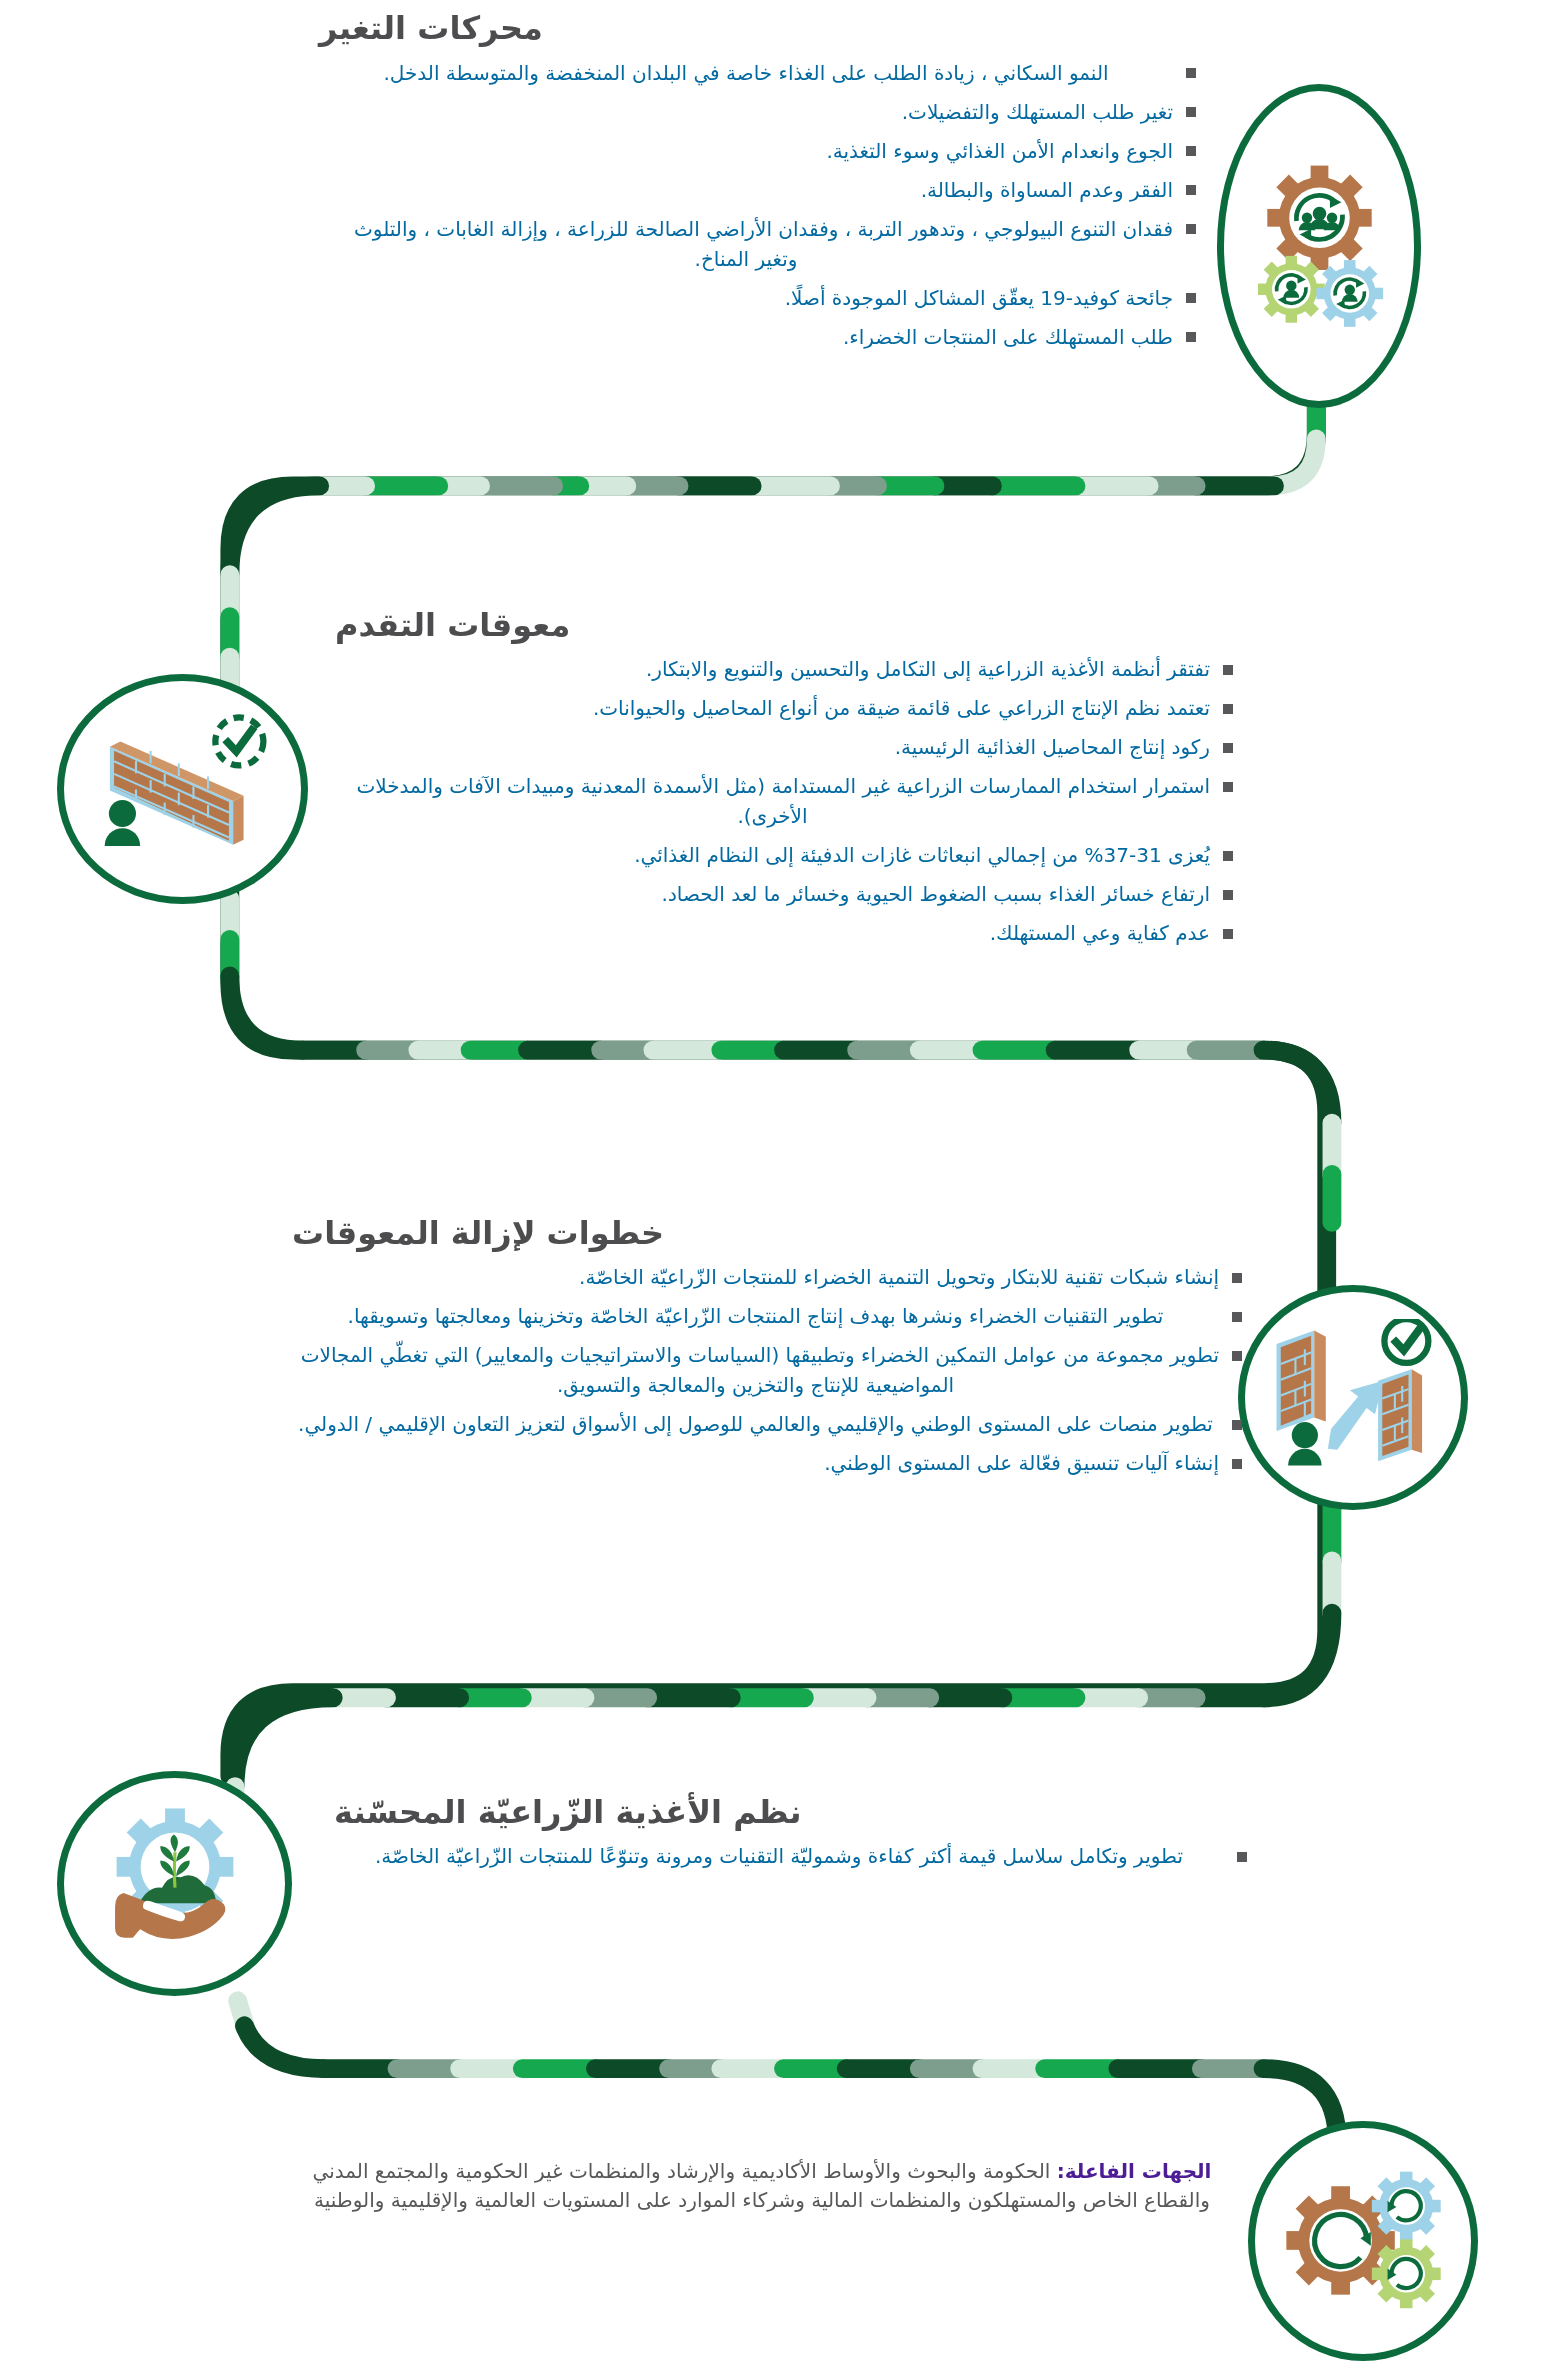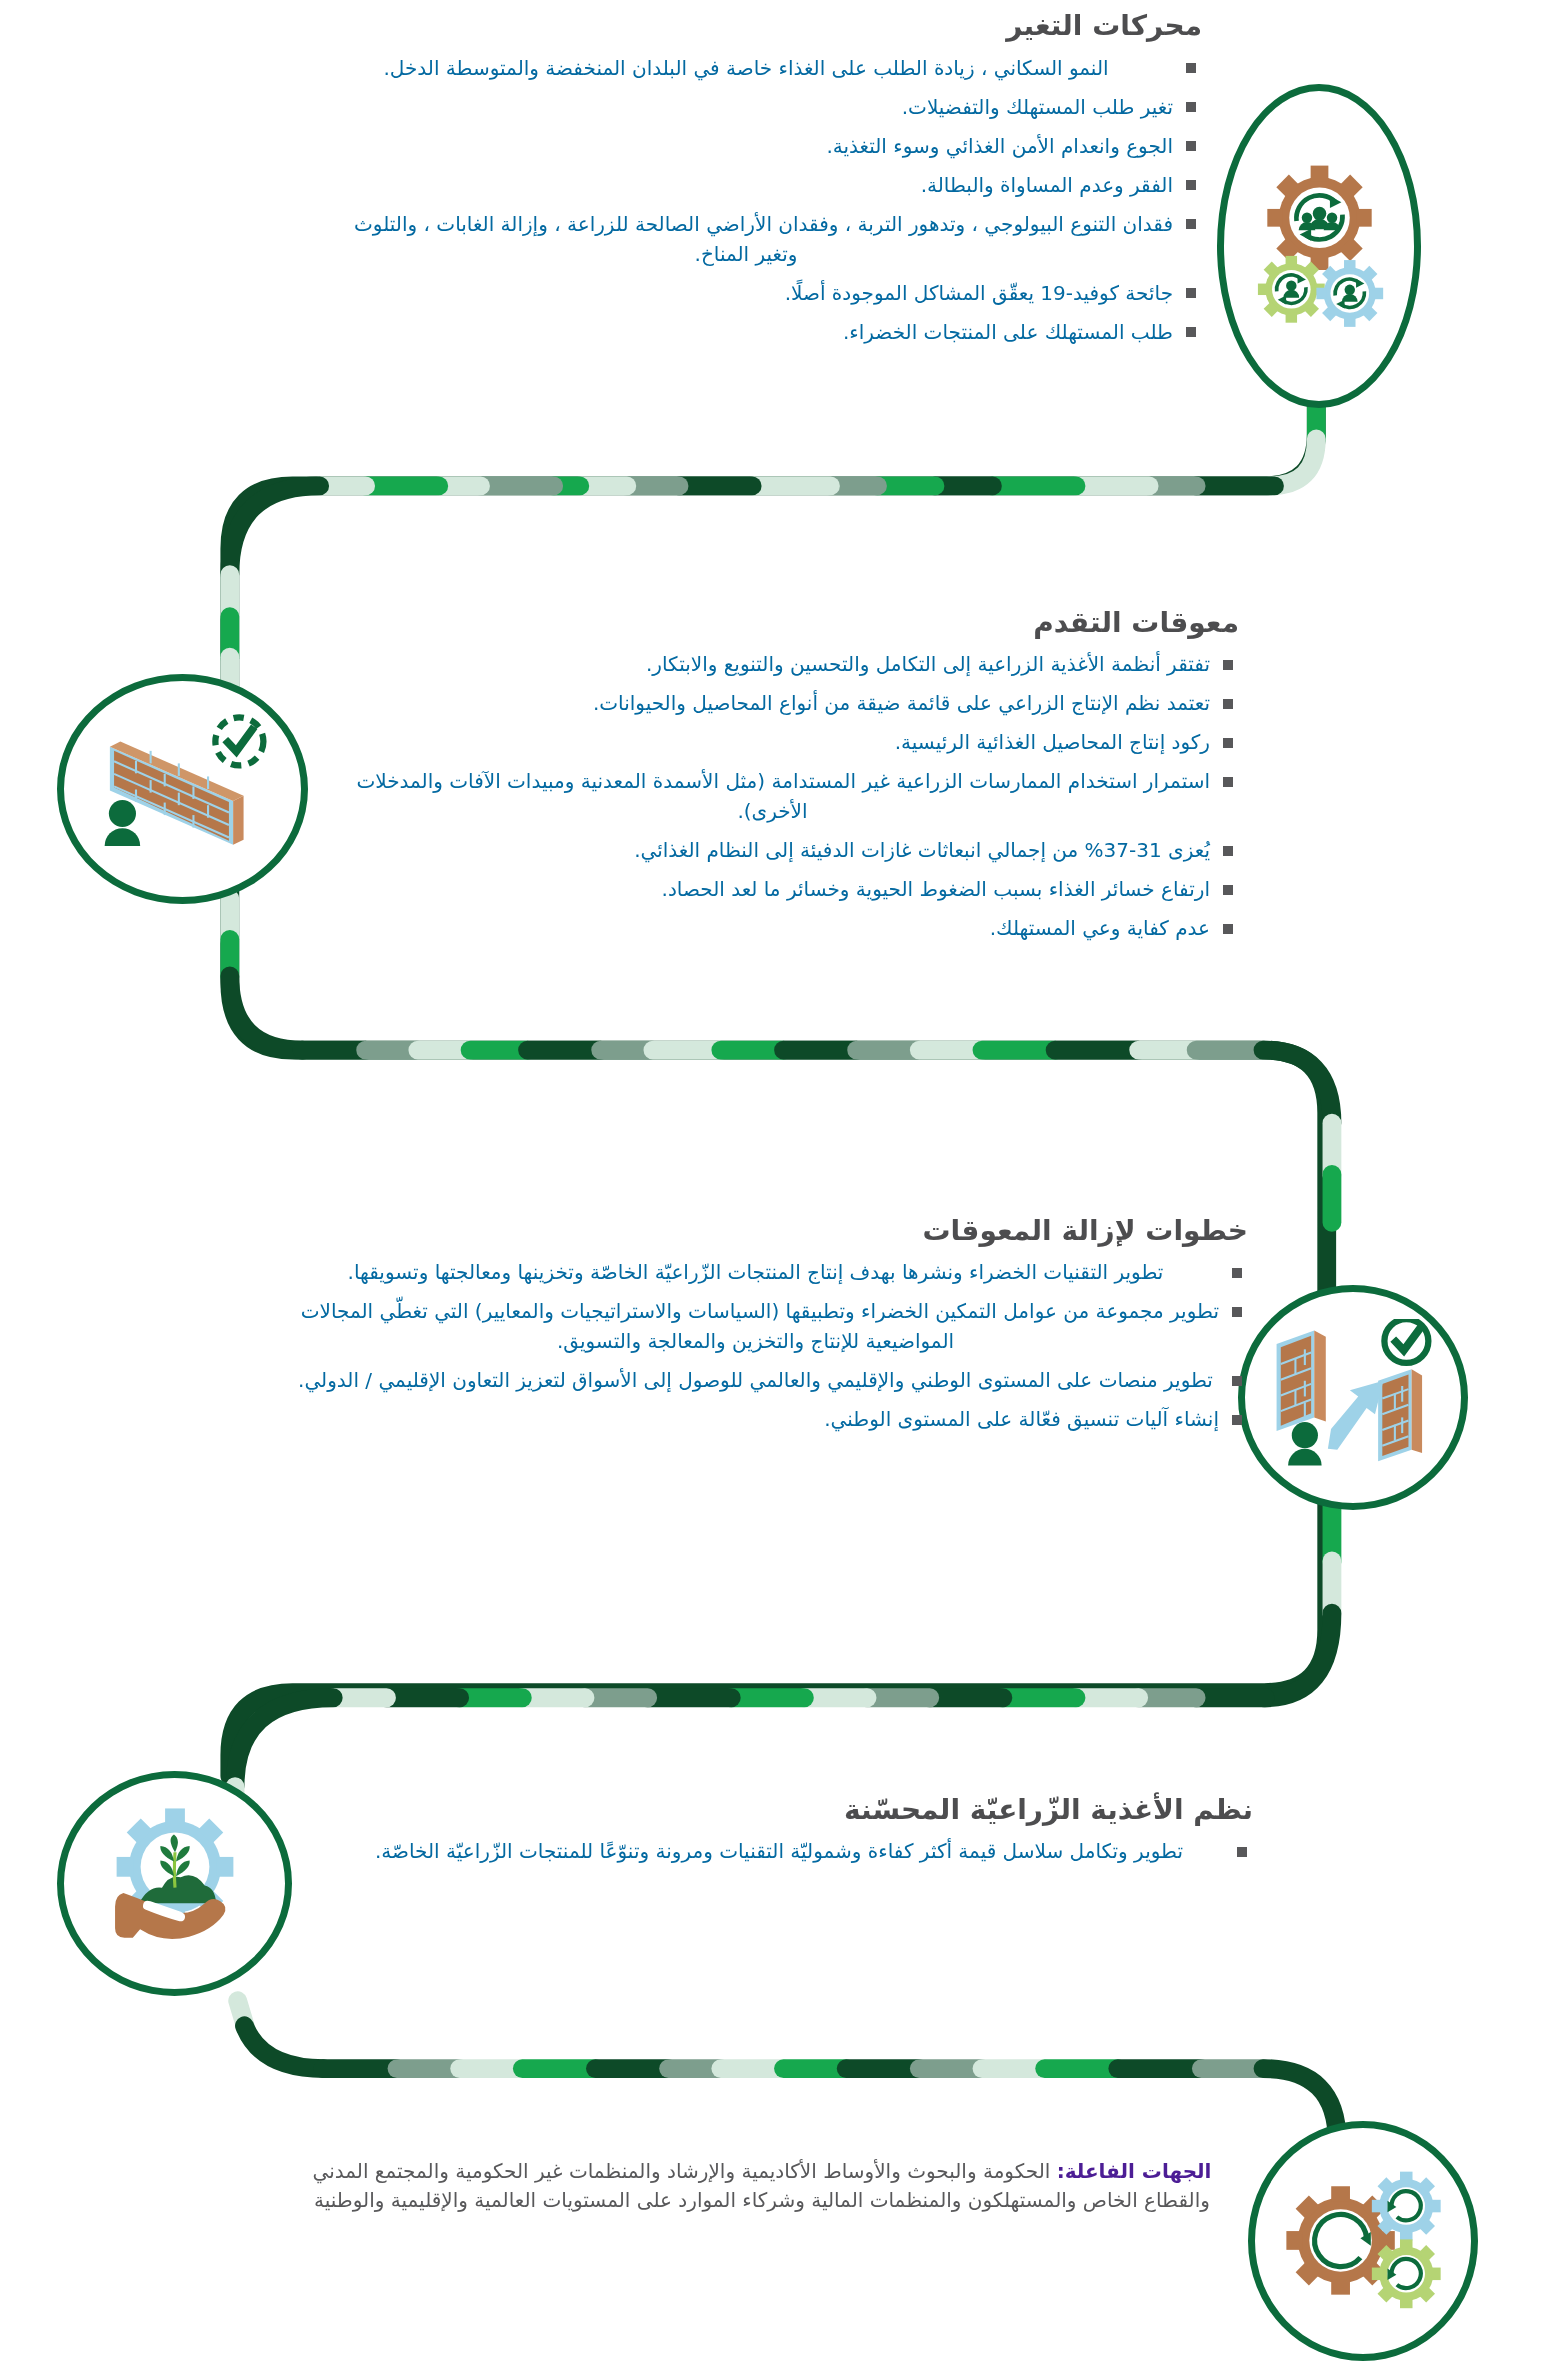--- a/index.html
+++ b/index.html
@@ -18,22 +18,22 @@
     position:absolute;z-index:3;border-radius:50%;
     background:#ffffff;border:7.3px solid #0c6b3c;
     box-sizing:border-box;
     display:flex;align-items:center;justify-content:center;
   }
   .node svg{display:block;}
 
   
   .block{position:absolute;z-index:4;box-sizing:border-box;}
   .sec-title{
-    font-weight:bold;font-size:28px;line-height:1.25;color:#4d4d4f;
-    text-align:right;margin:0 0 9.4px 0;letter-spacing:0;
+    font-weight:bold;font-size:32px;line-height:1.25;color:#4d4d4f;
+    text-align:left;margin:0 0 9.4px 0;letter-spacing:0;
   }
   ul.bullets{list-style:none;margin:0;padding:0;}
   ul.bullets li{
     position:relative;text-align:right;
     font-size:20px;line-height:1.5;color:#0369a1;
     padding-right:29px;margin-bottom:9px;
   }
   ul.bullets li:last-child{margin-bottom:0;text-align:right;}
   ul.bullets li .sq{
     position:absolute;right:6.3px;top:10.4px;
@@ -469,21 +469,21 @@
       <li class="justify"><span class="sq"></span><span>استمرار استخدام الممارسات الزراعية غير المستدامة (مثل الأسمدة المعدنية ومبيدات الآفات والمدخلات الأخرى).</span></li>
       <li><span class="sq"></span><span>يُعزى 31-37% من إجمالي انبعاثات غازات الدفيئة إلى النظام الغذائي.</span></li>
       <li><span class="sq"></span><span>ارتفاع خسائر الغذاء بسبب الضغوط الحيوية وخسائر ما لعد الحصاد.</span></li>
       <li><span class="sq"></span><span>عدم كفاية وعي المستهلك.</span></li>
     </ul>
   </div>
 
   <div class="block" style="left:292px;top:1213px;width:956px;">
     <h2 class="sec-title">خطوات لإزالة المعوقات</h2>
     <ul class="bullets">
-      <li><span class="sq"></span></li>
+      <li><span class="sq"></span><span>إنشاء شبكات تقنية للابتكار وتحويل التنمية الخضراء للمنتجات الزّراعيّة الخاصّة.</span></li>
       <li class="justify"><span class="sq"></span><span>تطوير التقنيات الخضراء ونشرها بهدف إنتاج المنتجات الزّراعيّة الخاصّة وتخزينها ومعالجتها وتسويقها.</span></li>
       <li class="justify"><span class="sq"></span><span>تطوير مجموعة من عوامل التمكين الخضراء وتطبيقها (السياسات والاستراتيجيات والمعايير) التي تغطّي المجالات المواضيعية للإنتاج والتخزين والمعالجة والتسويق.</span></li>
       <li class="justify"><span class="sq"></span><span>تطوير منصات على المستوى الوطني والإقليمي والعالمي للوصول إلى الأسواق لتعزيز التعاون الإقليمي / الدولي.</span></li>
       <li><span class="sq"></span><span>إنشاء آليات تنسيق فعّالة على المستوى الوطني.</span></li>
     </ul>
   </div>
 
   <div class="block" style="left:334px;top:1792px;width:919px;">
     <h2 class="sec-title">نظم الأغذية الزّراعيّة المحسّنة</h2>
     <ul class="bullets">

